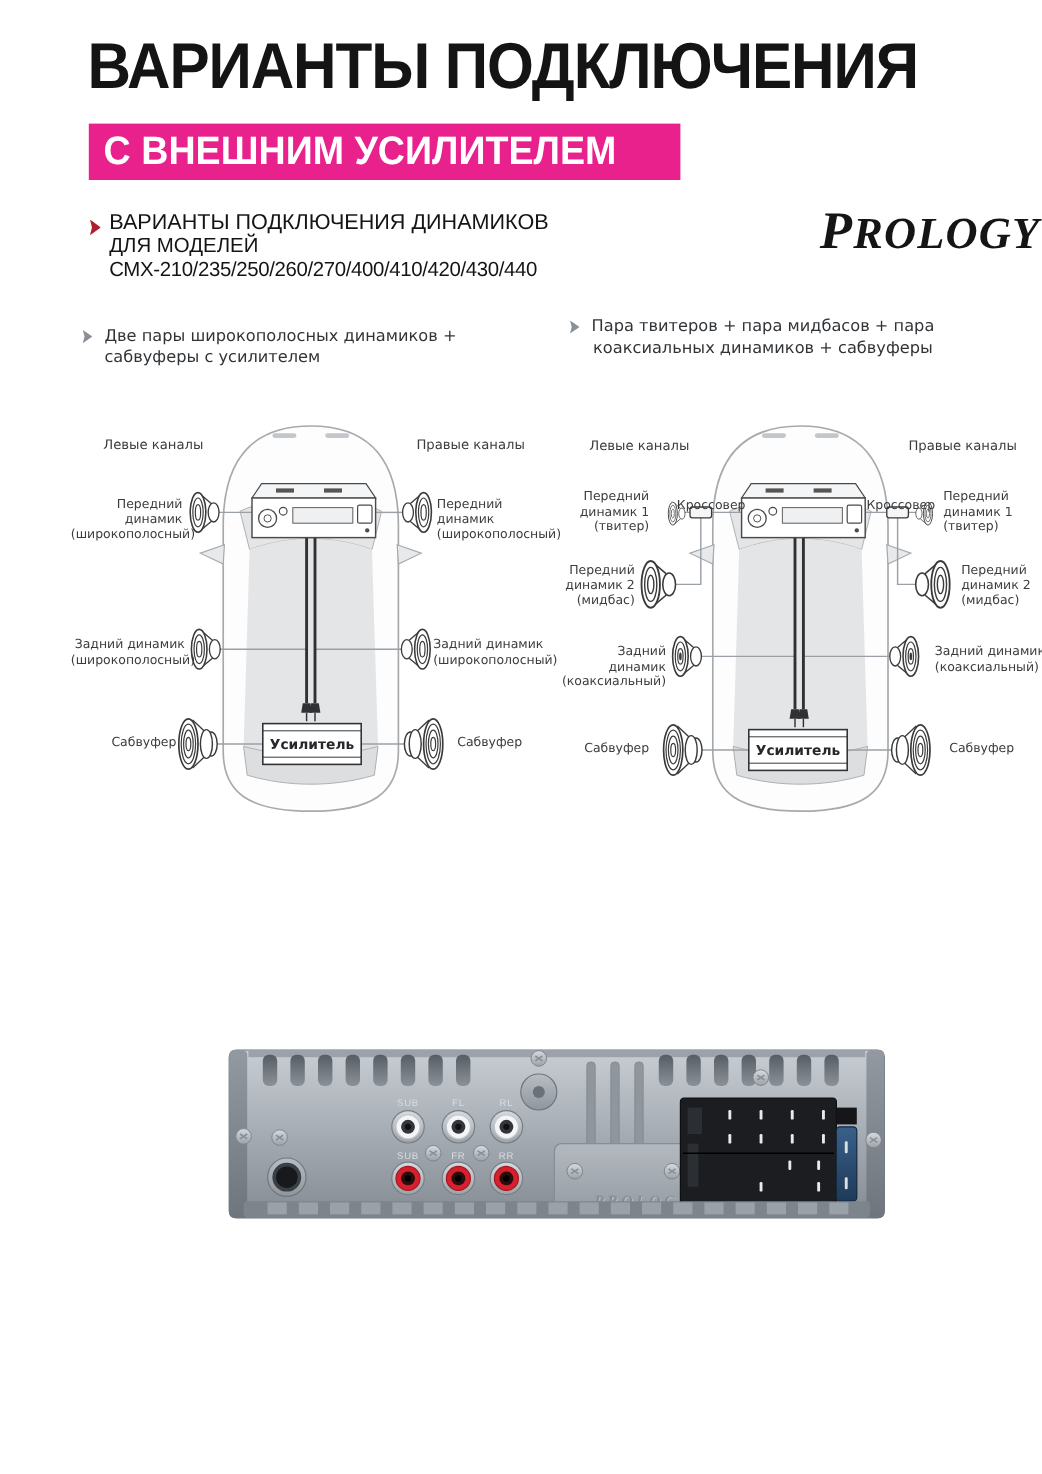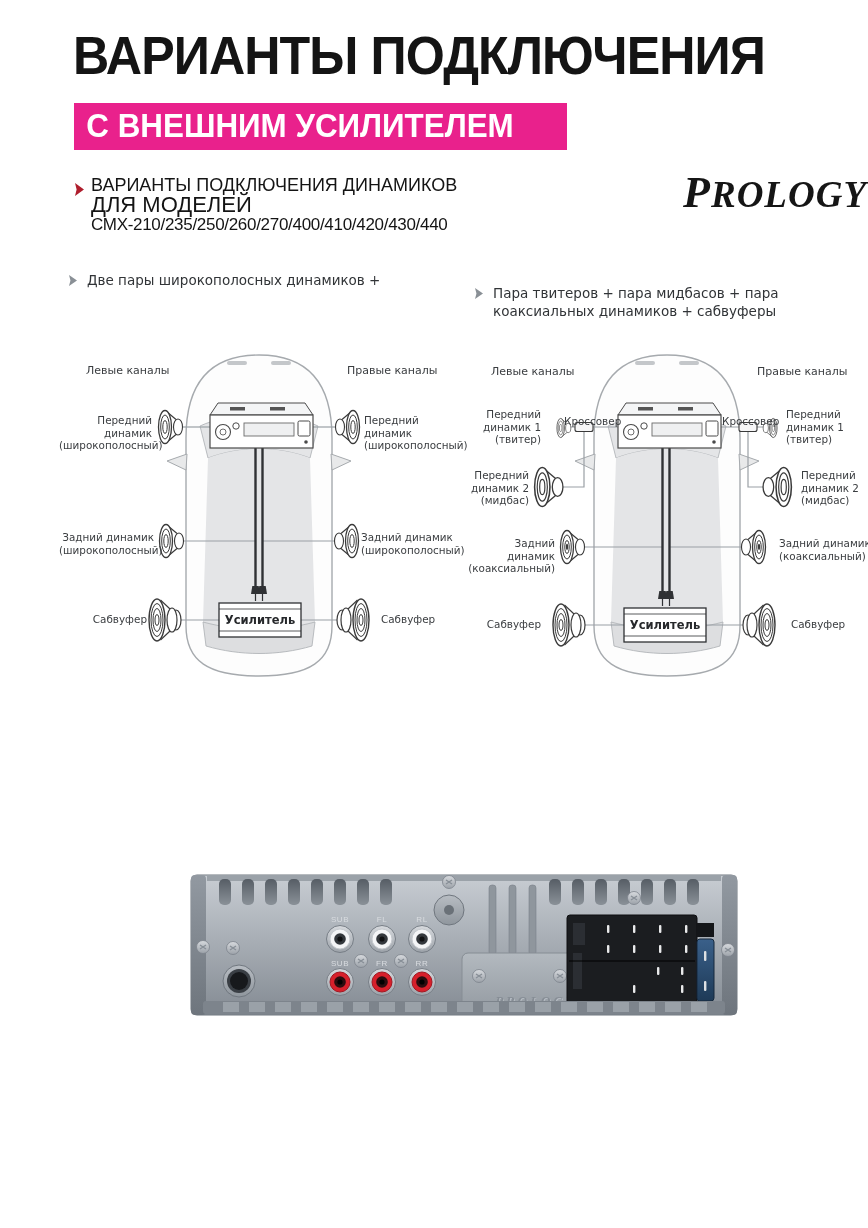--- a/index.html
+++ b/index.html
@@ -15,32 +15,32 @@
   .title{position:absolute;left:44px;top:24px;font-size:54px;font-weight:700;
          letter-spacing:-1px;transform:scaleX(.93);transform-origin:left top;white-space:nowrap;}
   .banner{position:absolute;left:45px;top:103px;width:493px;height:47px;background:var(--pink);}
   .banner span{display:block;padding-left:13px;line-height:46px;font-size:33px;font-weight:700;
                color:#fff;transform:scaleX(.95);transform-origin:left top;white-space:nowrap;}
   .bullet{position:absolute;width:9px;height:13px;
           clip-path:polygon(0 0,100% 50%,0 100%,18% 50%);}
   .b-red{left:46px;top:183px;background:var(--bullet-red);}
   .head-lines{position:absolute;left:62px;top:175px;font-weight:400;line-height:20px;}
   .head-lines .l1{font-size:18px;}
-  .head-lines .l2{font-size:22px;}
+  .head-lines .l2{font-size:17px;}
   .head-lines .l3{font-size:17px;letter-spacing:-.3px;}
   .logo{position:absolute;left:628px;top:167px;width:210px;text-align:right;
         font-family:"Liberation Serif",serif;font-style:italic;font-weight:700;
         font-size:37px;letter-spacing:1px;color:#151515;}
   .logo::first-letter{font-size:44px;}
 
   
   .caption{position:absolute;display:flex;gap:10px;font-family:"DejaVu Sans",sans-serif;
            font-size:13.5px;line-height:17.5px;color:#313437;}
   .cap-l{left:40px;top:272px;width:380px;}
-  .cap-r{left:446px;top:285px;width:380px;}
+  .cap-r{left:446px;top:264px;width:380px;text-align:center;}
   .caption .tri{flex:0 0 8px;width:8px;height:11px;margin-top:3px;background:var(--bullet-gray);
                 clip-path:polygon(0 0,100% 50%,0 100%,18% 50%);}
 
   
   .dwrap{position:absolute;width:400px;height:365px;}
   .dw-l{left:30px;top:330px;}
   .dw-r{left:438px;top:330px;}
   .dwrap svg{position:absolute;left:0;top:0;}
   .dlabel{position:absolute;font-family:"DejaVu Sans",sans-serif;font-size:10.4px;
           line-height:12.5px;color:var(--lbl);}
@@ -86,20 +86,21 @@
     <div class="l1">ВАРИАНТЫ ПОДКЛЮЧЕНИЯ ДИНАМИКОВ</div>
     <div class="l2">ДЛЯ МОДЕЛЕЙ</div>
     <div class="l3">СМХ-210/235/250/260/270/400/410/420/430/440</div>
   </div>
   <div class="logo">PROLOGY</div>
 
   <div class="caption cap-l">
     <span class="tri"></span>
     <div>
       <div>Две пары широкополосных динамиков +</div>
+      <div>сабвуферы с усилителем</div>
     </div>
   </div>
   <div class="caption cap-r">
     <span class="tri"></span>
     <div>
       <div>Пара твитеров + пара мидбасов + пара</div>
       <div>коаксиальных динамиков + сабвуферы</div>
     </div>
   </div>
 

